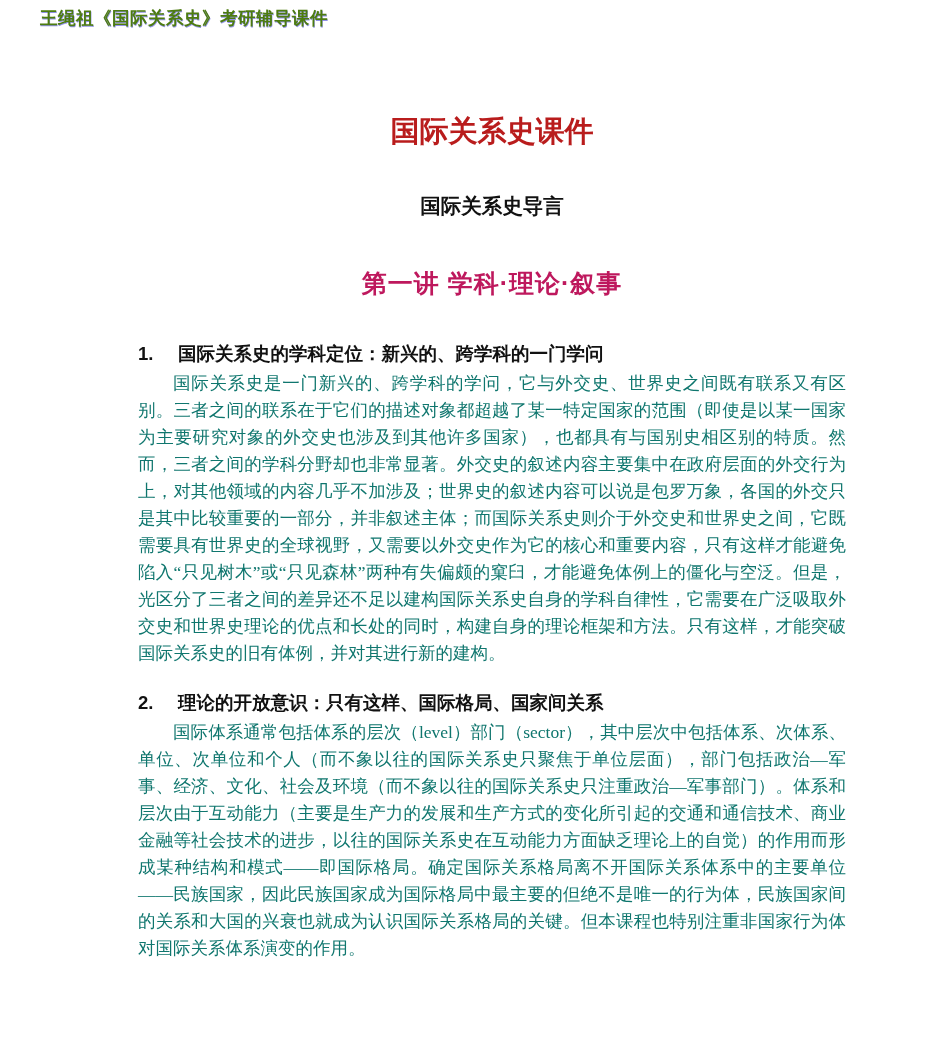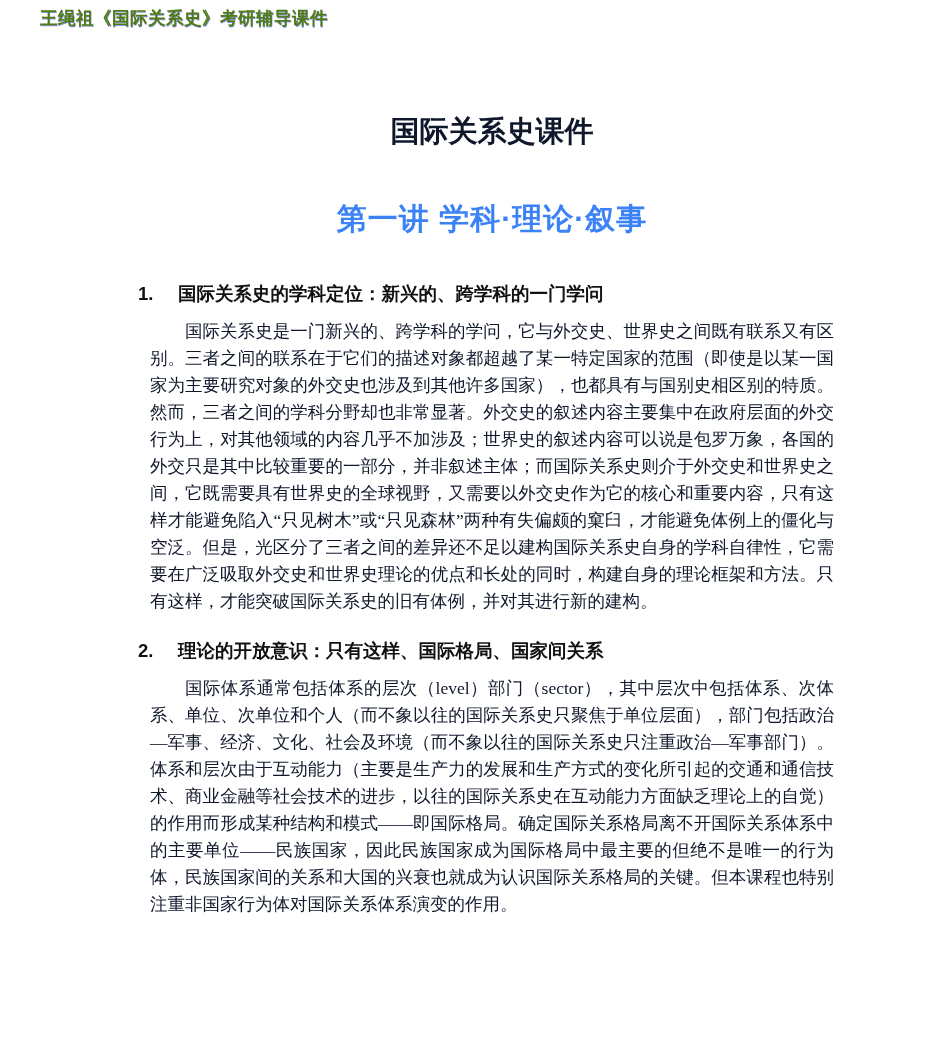--- a/index.html
+++ b/index.html
@@ -32,74 +32,75 @@
     left: 138px;
     right: 86px;
     top: 0;
   }
   .doc-title {
     margin: 112px 0 0 0;
     text-align: center;
     font-family: "Liberation Sans", "DejaVu Sans", sans-serif;
     font-weight: bold;
     font-size: 29px;
-    color: #0f172a;
+    color: #b91c1c;
   }
   .doc-subtitle {
     margin: 40px 0 0 0;
     text-align: center;
     font-family: "Liberation Sans", "DejaVu Sans", sans-serif;
     font-weight: bold;
     font-size: 20.5px;
     color: #111;
   }
   .lecture-title {
     margin: 47px 0 0 0;
     text-align: center;
     font-family: "Liberation Sans", "DejaVu Sans", sans-serif;
     font-weight: bold;
-    font-size: 30px;
+    font-size: 25px;
     letter-spacing: 1px;
-    color: #3b82f6;
+    color: #be185d;
   }
   section { margin: 0; }
   .sec-head {
     margin: 41px 0 4px 0;
     font-family: "Liberation Sans", "DejaVu Sans", sans-serif;
     font-weight: bold;
     font-size: 18.5px;
     color: #111;
     display: flex;
     align-items: baseline;
   }
   section + section .sec-head { margin-top: 23px; }
   .sec-num {
     width: 40px;
     flex: 0 0 auto;
   }
   .sec-title { flex: 1 1 auto; }
   .body-text p {
-    margin: 12px;
+    margin: 0;
     text-indent: 2em;
     font-family: "Liberation Serif", "DejaVu Serif", serif;
     font-size: 17.5px;
     line-height: 27px;
     text-align: justify;
-    color: #0f172a;
+    color: #0f766e;
   }
 </style>
 </head>
 <body>
 
 <div class="site-header">王绳祖《国际关系史》考研辅导课件</div>
 
 <div class="content">
 
   <h1 class="doc-title">国际关系史课件</h1>
 
+  <h2 class="doc-subtitle">国际关系史导言</h2>
 
   <h3 class="lecture-title">第一讲 学科·理论·叙事</h3>
 
   <section>
     <div class="sec-head">
       <span class="sec-num">1.</span>
       <span class="sec-title">国际关系史的学科定位：新兴的、跨学科的一门学问</span>
     </div>
     <div class="body-text">
       <p>国际关系史是一门新兴的、跨学科的学问，它与外交史、世界史之间既有联系又有区别。三者之间的联系在于它们的描述对象都超越了某一特定国家的范围（即使是以某一国家为主要研究对象的外交史也涉及到其他许多国家），也都具有与国别史相区别的特质。然而，三者之间的学科分野却也非常显著。外交史的叙述内容主要集中在政府层面的外交行为上，对其他领域的内容几乎不加涉及；世界史的叙述内容可以说是包罗万象，各国的外交只是其中比较重要的一部分，并非叙述主体；而国际关系史则介于外交史和世界史之间，它既需要具有世界史的全球视野，又需要以外交史作为它的核心和重要内容，只有这样才能避免陷入“只见树木”或“只见森林”两种有失偏颇的窠臼，才能避免体例上的僵化与空泛。但是，光区分了三者之间的差异还不足以建构国际关系史自身的学科自律性，它需要在广泛吸取外交史和世界史理论的优点和长处的同时，构建自身的理论框架和方法。只有这样，才能突破国际关系史的旧有体例，并对其进行新的建构。</p>

